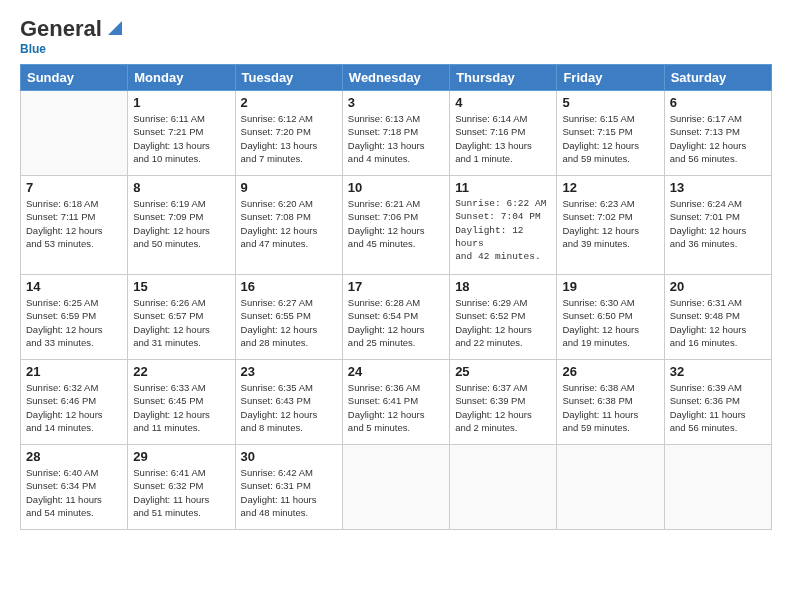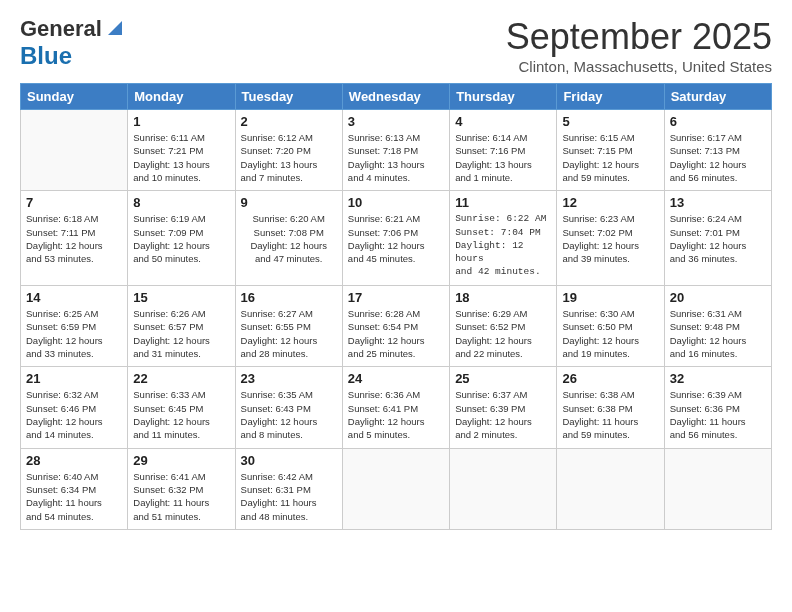--- a/index.html
+++ b/index.html
@@ -26,21 +26,21 @@
     .logo {
       display: flex;
       flex-direction: column;
       align-items: flex-start;
     }
     .logo-row {
       display: flex;
       align-items: center;
     }
     .logo-sub {
-      font-size: 24px;
+      font-size: 12px;
       font-weight: bold;
       color: #1a6faf;
     }
     .title-block {
       text-align: right;
     }
     .month-title {
       font-size: 36px;
       color: #333;
       font-weight: normal;
@@ -97,24 +97,20 @@
 <div class="page">
   <div class="header">
     <div class="logo">
       <div class="logo-row">
         <span style="font-size:22px;font-weight:bold;color:#333;">General</span>
         <svg width="22" height="22" viewBox="0 0 22 22" style="margin-left:2px;margin-top:-2px;">
           <polygon points="4,18 18,18 18,4" fill="#3c7dc4"></polygon>
         </svg>
       </div>
       <span class="logo-sub">Blue</span>
-    </div>
-    <div class="title-block">
-      <div class="month-title">September 2025</div>
-      <div class="subtitle">Clinton, Massachusetts, United States</div>
     </div>
   </div>
 
   <table class="calendar">
     <thead>
       <tr>
         <th>Sunday</th>
         <th>Monday</th>
         <th>Tuesday</th>
         <th>Wednesday</th>
@@ -179,21 +175,21 @@
           </td>
           <td>
             <span class="day-number">8</span>
             <div class="day-info" style="white-space: pre-line;">Sunrise: 6:19 AM
 Sunset: 7:09 PM
 Daylight: 12 hours
 and 50 minutes.</div>
           </td>
           <td>
             <span class="day-number">9</span>
-            <div class="day-info" style="white-space: pre-line; text-align: center;">Sunrise: 6:20 AM
+            <div class="day-info" style="white-space: pre-line;">Sunrise: 6:20 AM
 Sunset: 7:08 PM
 Daylight: 12 hours
 and 47 minutes.</div>
           </td>
           <td>
             <span class="day-number">10</span>
             <div class="day-info" style="white-space: pre-line;">Sunrise: 6:21 AM
 Sunset: 7:06 PM
 Daylight: 12 hours
 and 45 minutes.</div>

